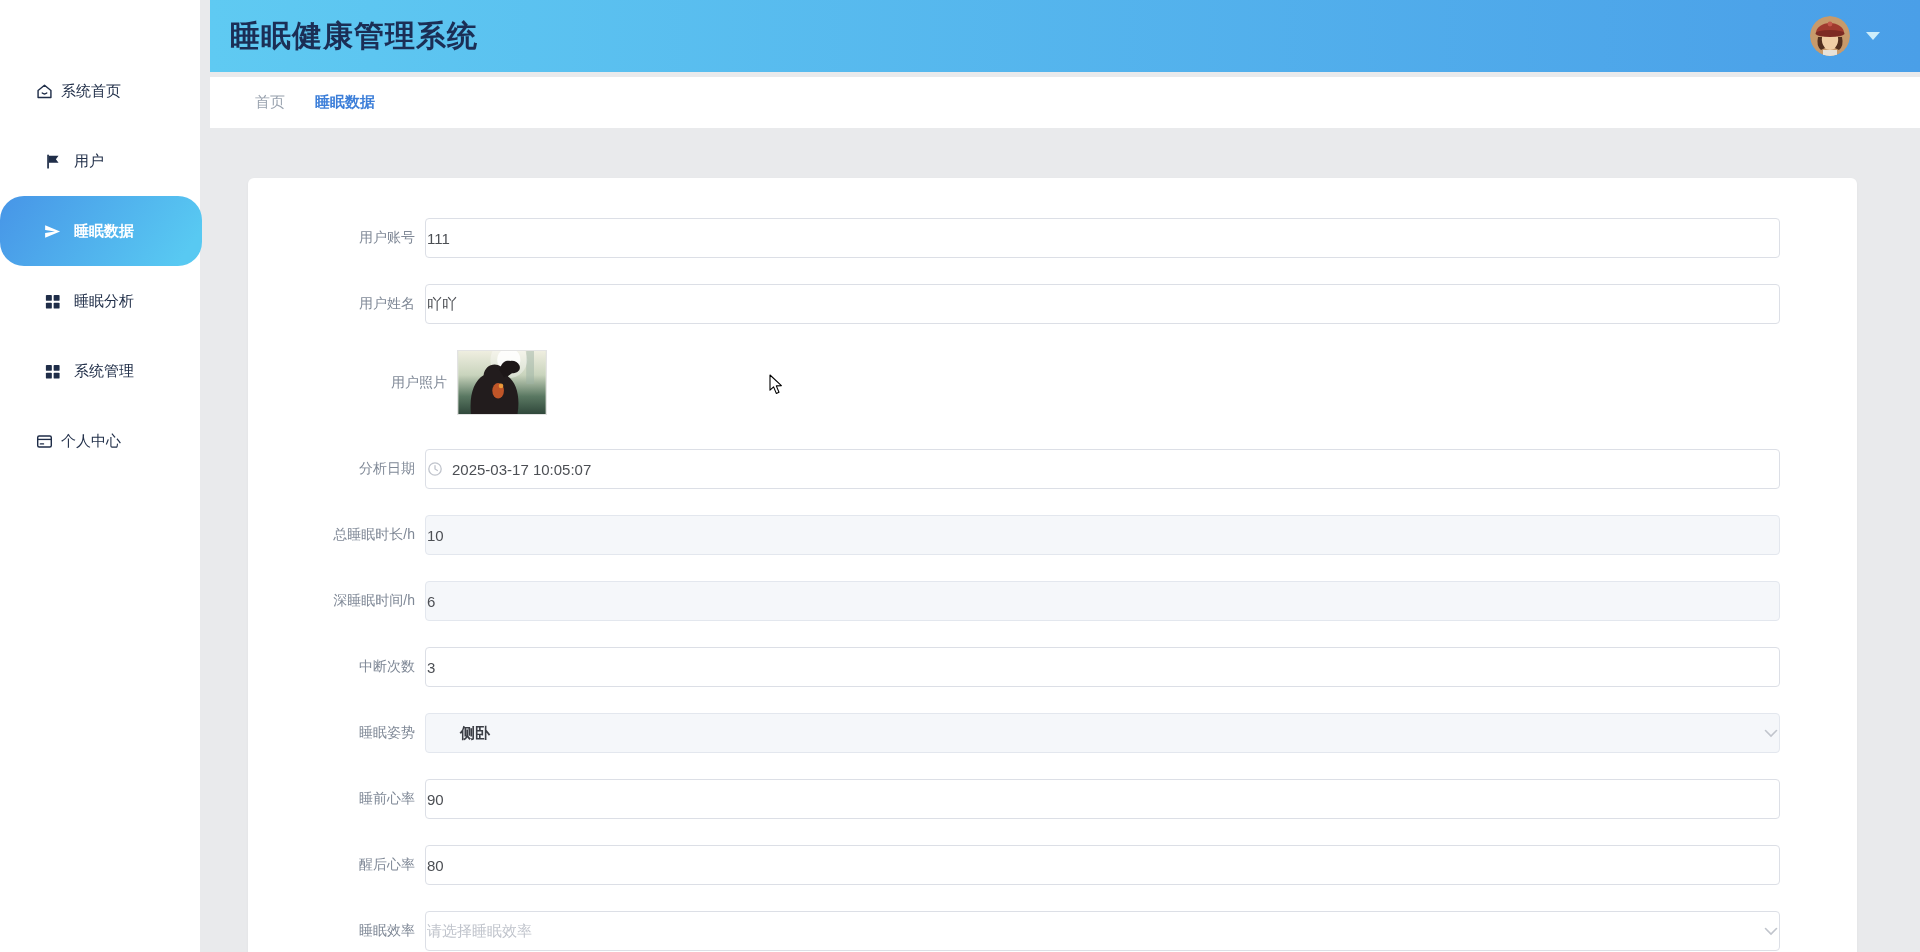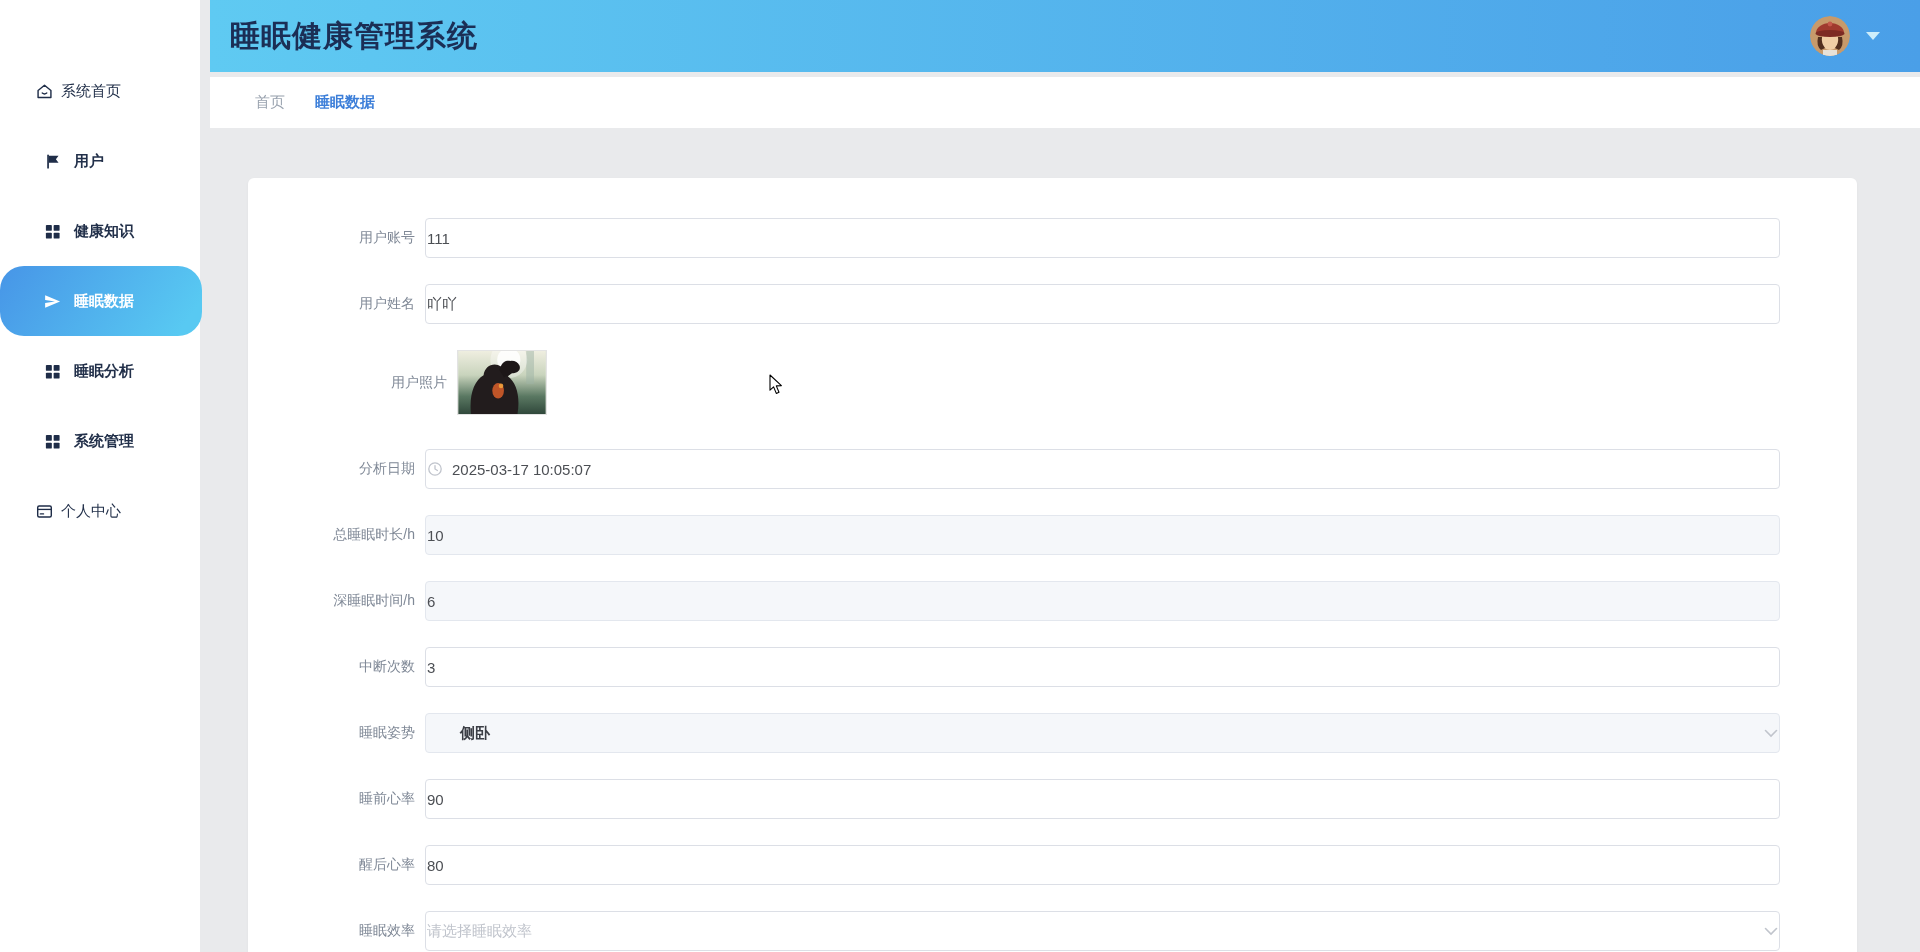--- a/index.html
+++ b/index.html
@@ -13,21 +13,21 @@
 
   
   .sidebar {
     position:absolute; left:0; top:0; width:200px; height:952px;
     background:#ffffff; z-index:3; padding-top:56px;
   }
   .side-item {
     position:relative; height:70px; display:flex; align-items:center;
     color:#22304a; font-size:15px; cursor:pointer; padding-left:36px;
   }
-  .side-item.indent { padding-left:44px;font-weight:bold; }
+  .side-item.indent { padding-left:44px; }
   .side-item .s-icon { display:inline-flex; width:17px; height:17px; margin-right:8px; color:#1f2d48; }
   .side-item.indent .s-icon { margin-right:13px; }
   .side-item.active {
     width:202px; border-radius:24px; color:#ffffff; font-weight:bold;
     background:linear-gradient(125deg, var(--pill-a,#4795e7) 0%, var(--pill-b,#58c9f2) 90%);
   }
   .side-item.active .s-icon { color:#ffffff; }
 
   
   .main { position:absolute; left:210px; top:0; width:1710px; height:952px; }
@@ -96,31 +96,20 @@
     <span>系统首页</span>
   </div>
   <div class="side-item indent">
     <span class="s-icon">
       <svg viewBox="0 0 18 18" width="17" height="17">
           <rect x="3.4" y="1.8" width="1.8" height="14.6" fill="currentColor"></rect>
           <path d="M5.2 2.8 H15.4 L12.6 6.6 L15.4 10.4 H5.2 Z" fill="currentColor"></path>
         </svg>
     </span>
     <span>用户</span>
-  </div>
-  <div class="side-item indent">
-    <span class="s-icon">
-      <svg viewBox="0 0 18 18" width="17" height="17">
-          <rect x="2" y="2" width="6.3" height="6.3" rx="1" fill="currentColor"></rect>
-          <rect x="10.2" y="2" width="6.3" height="6.3" rx="1" fill="currentColor"></rect>
-          <rect x="2" y="10.2" width="6.3" height="6.3" rx="1" fill="currentColor"></rect>
-          <rect x="10.2" y="10.2" width="6.3" height="6.3" rx="1" fill="currentColor"></rect>
-        </svg>
-    </span>
-    <span>健康知识</span>
   </div>
   <div class="side-item indent active">
     <span class="s-icon">
       <svg viewBox="0 0 18 18" width="17" height="17">
           <path d="M1.2 15.6 L17 9 L1.2 2.4 L1.2 7.4 L11.6 9 L1.2 10.6 Z" fill="currentColor"></path>
         </svg>
     </span>
     <span>睡眠数据</span>
   </div>
   <div class="side-item indent">

